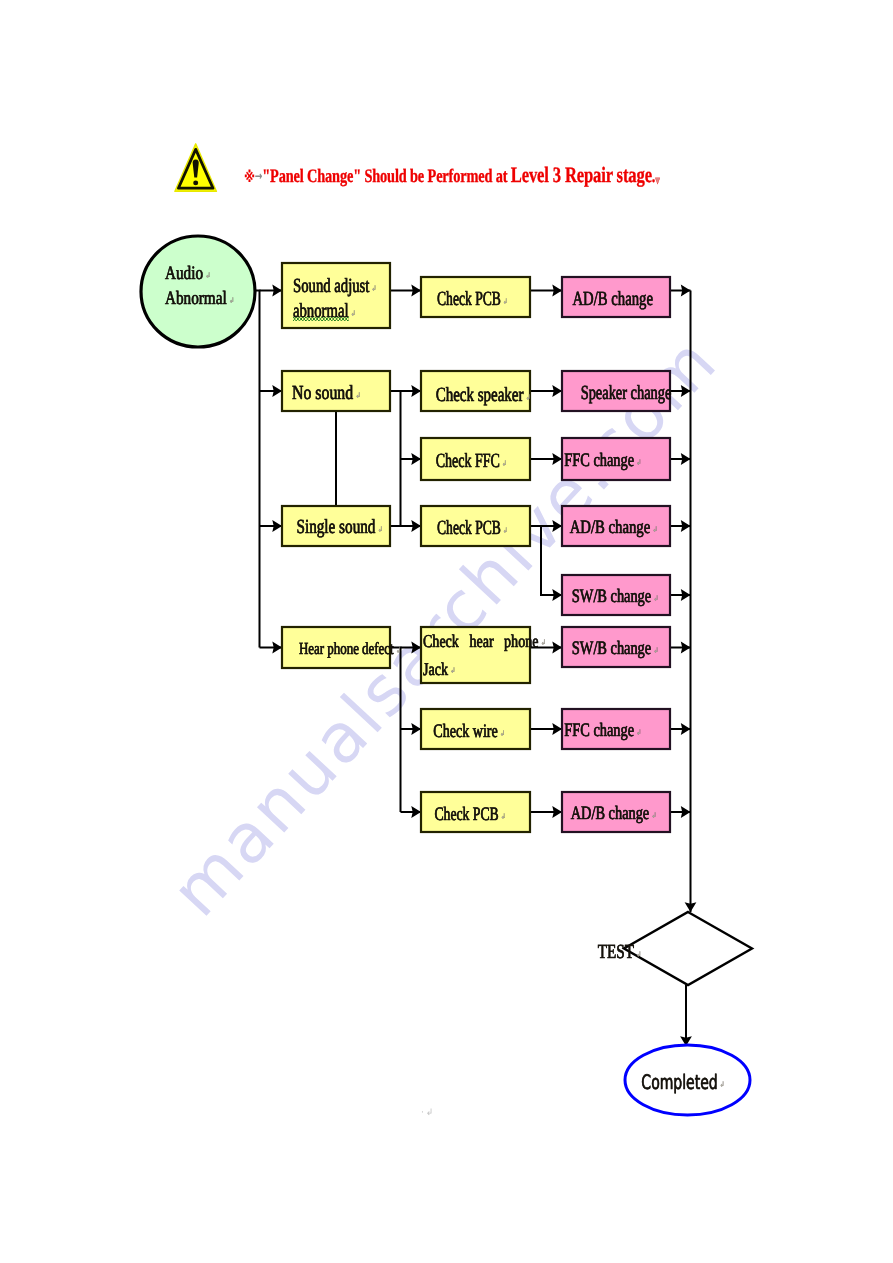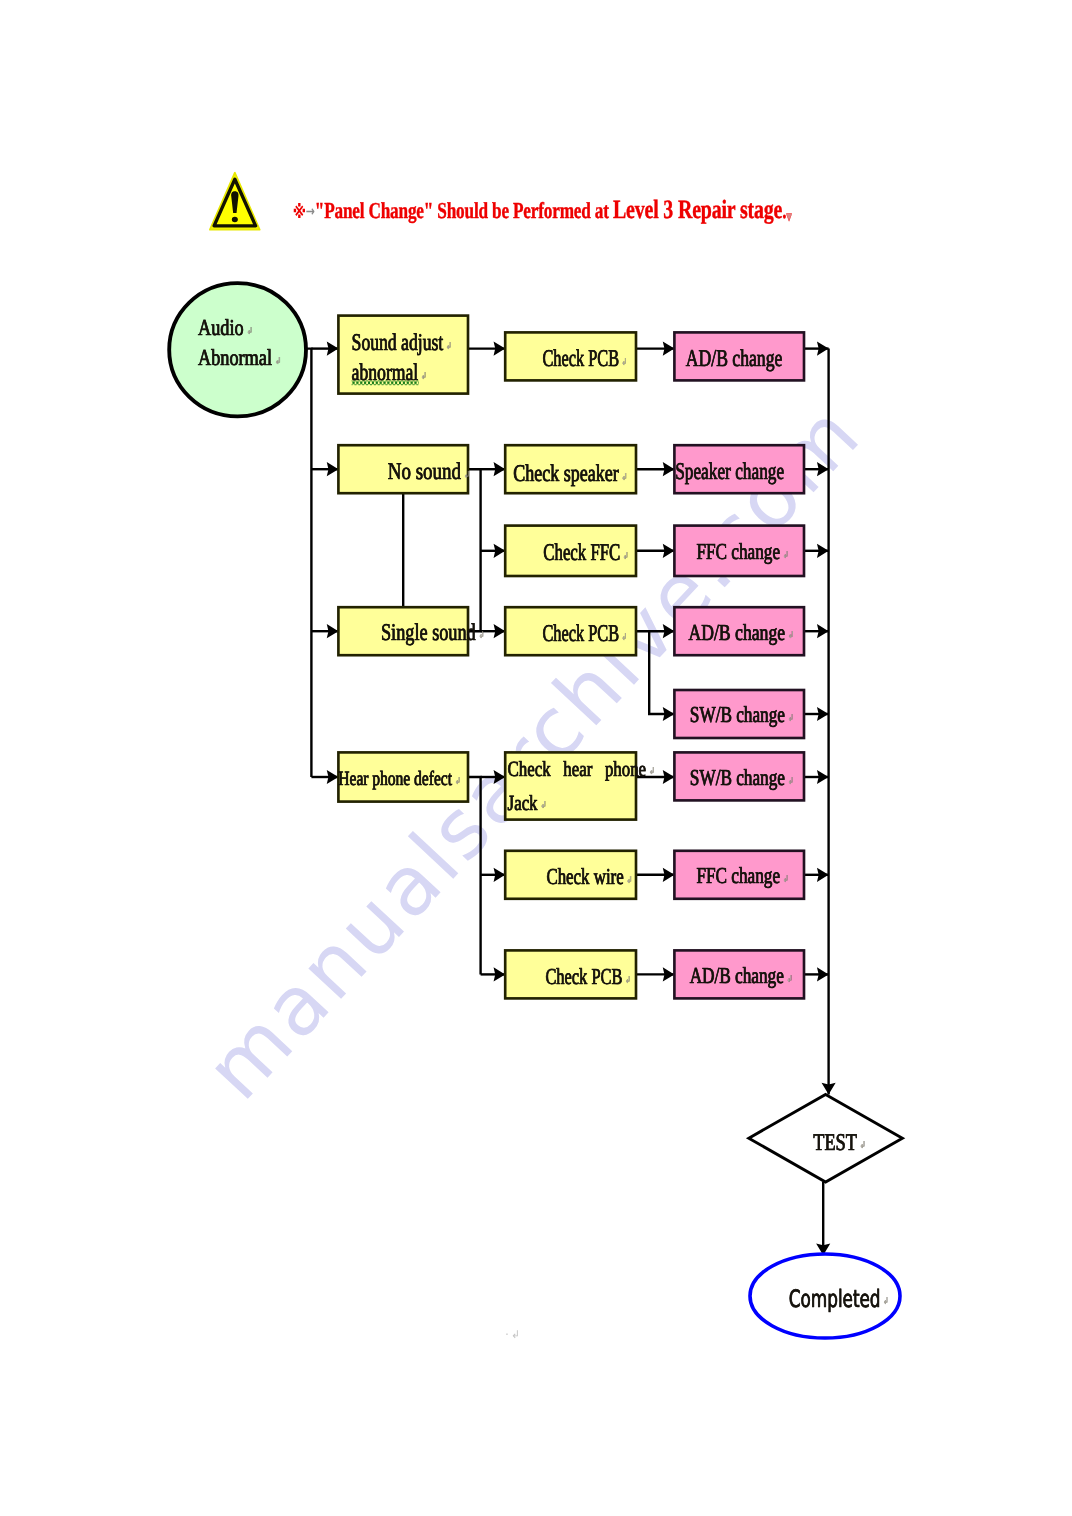--- a/index.html
+++ b/index.html
@@ -14,21 +14,21 @@
   #header-text .mk{font-family:"DejaVu Sans",sans-serif;font-size:15px;-webkit-text-stroke:0;}
   #header-text .ar{font-family:"DejaVu Sans",sans-serif;font-size:12px;vertical-align:2px;color:#8a8a8a;-webkit-text-stroke:0;}
   #header-text .big{font-size:22px;}
   #header-text .tail{font-family:"DejaVu Sans",sans-serif;font-size:8px;color:#dd8888;vertical-align:-1px;}
 
   
   #flow{position:absolute;left:0;top:0;z-index:2;}
   #labels{position:absolute;left:0;top:0;width:893px;height:1263px;z-index:3;}
   #warn-icon,#header-text{z-index:4;}
   .lbl{position:absolute;box-sizing:border-box;display:flex;flex-direction:column;
-       align-items:flex-end;justify-content:center;text-align:center;
+       align-items:flex-start;justify-content:center;text-align:center;
        font-family:"Liberation Serif",serif;font-size:20px;color:#15120c;
        line-height:25px;pointer-events:none;
        -webkit-text-stroke:0.62px #15120c;
        text-shadow:0.35px 0 0 rgba(21,18,12,0.55), -0.35px 0 0 rgba(21,18,12,0.35);}
   .lbl .t{white-space:nowrap;display:block;transform:scaleX(0.70);position:relative;}
   .lbl .sup{font-size:8px;color:#b6b2a6;font-family:"DejaVu Sans",sans-serif;-webkit-text-stroke:0;
      position:absolute;left:100%;top:2px;margin-left:3px;}
   .lbl.bold{font-weight:normal;}
   .lbl.sans{font-family:"DejaVu Sans",sans-serif;}
   .lbl.left{align-items:flex-start;}

